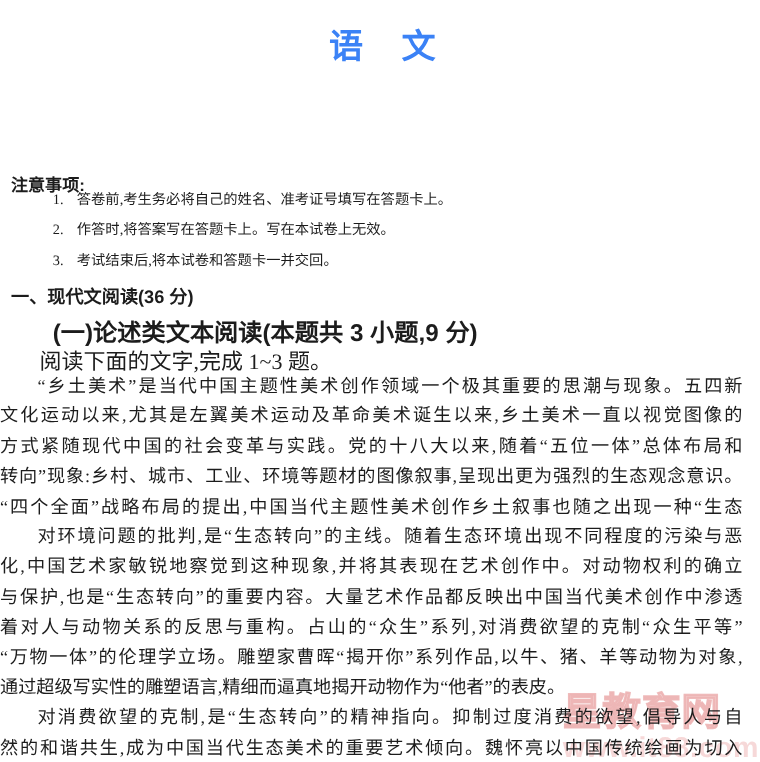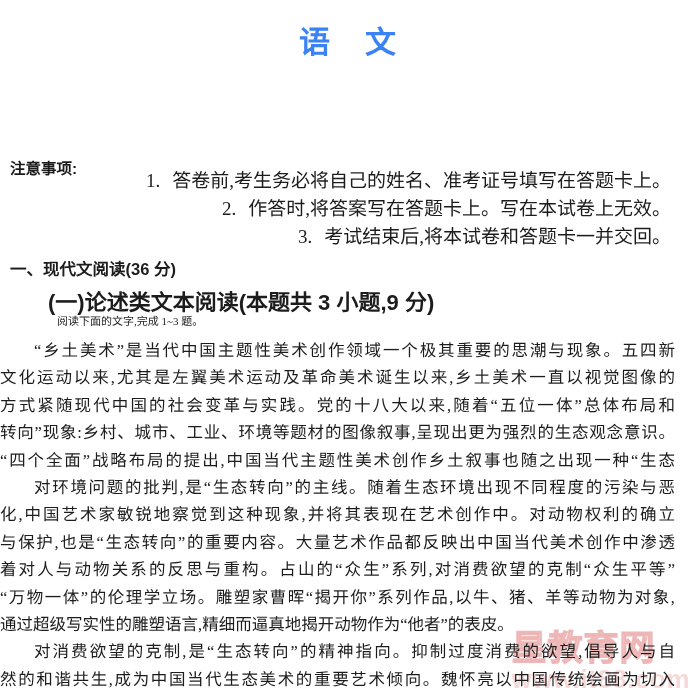--- a/index.html
+++ b/index.html
@@ -44,23 +44,22 @@
   .notice-list {
     position: absolute;
     top: 167px;
     left: 48px;
     right: 20px;
     z-index: 1;
   }
   .notice-item {
     height: 28px;
     line-height: 28px;
-    font-size: 19px;
+    font-size: 13px;
     white-space: nowrap;
-    text-align: right;
   }
   .notice-num {
     display: inline-block;
     margin-right: 12px;
   }
 
   .sec-heading {
     position: absolute;
     top: 256px;
     left: 10px;
@@ -74,22 +73,22 @@
     top: 284px;
     left: 48px;
     font-family: "Liberation Sans", "DejaVu Sans", sans-serif;
     font-weight: 700;
     font-size: 22px;
     z-index: 1;
   }
   .intro-line {
     position: absolute;
     top: 312px;
-    left: 57px;
-    font-size: 11px;
+    left: 36px;
+    font-size: 20px;
     z-index: 1;
   }
 
   .passage {
     position: absolute;
     top: 337px;
     left: 0;
     width: 675px;
     z-index: 1;
   }

